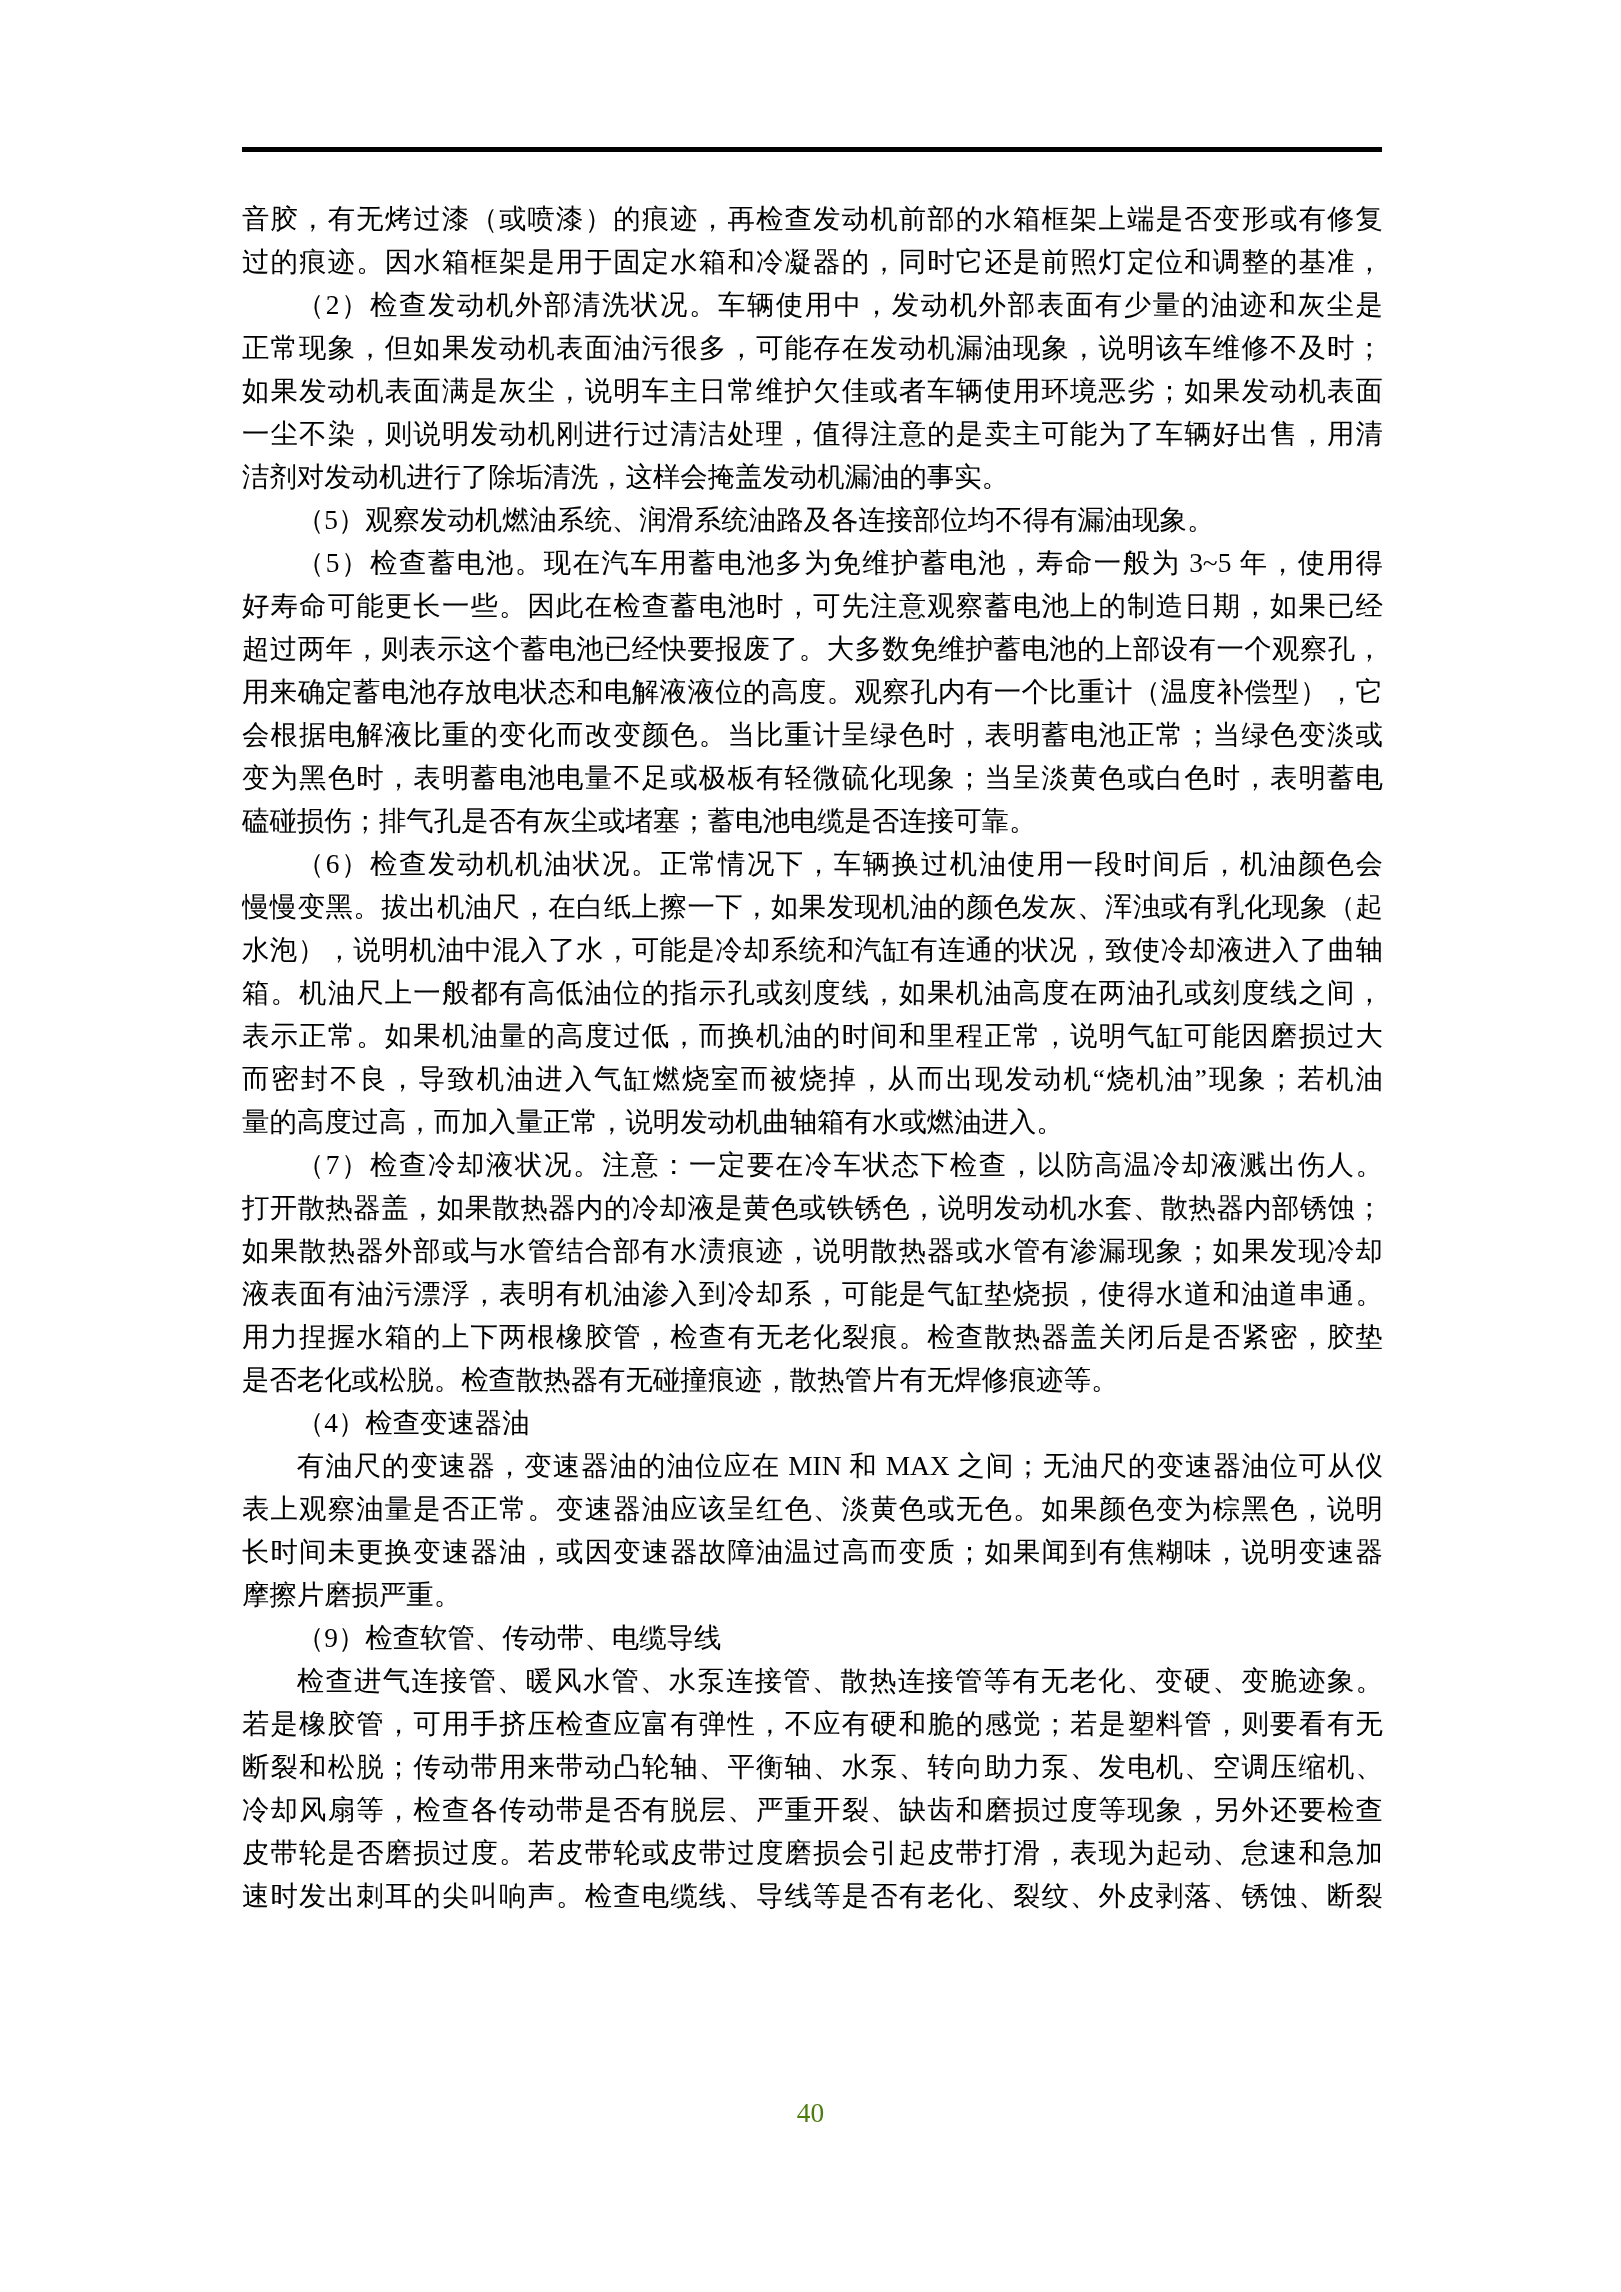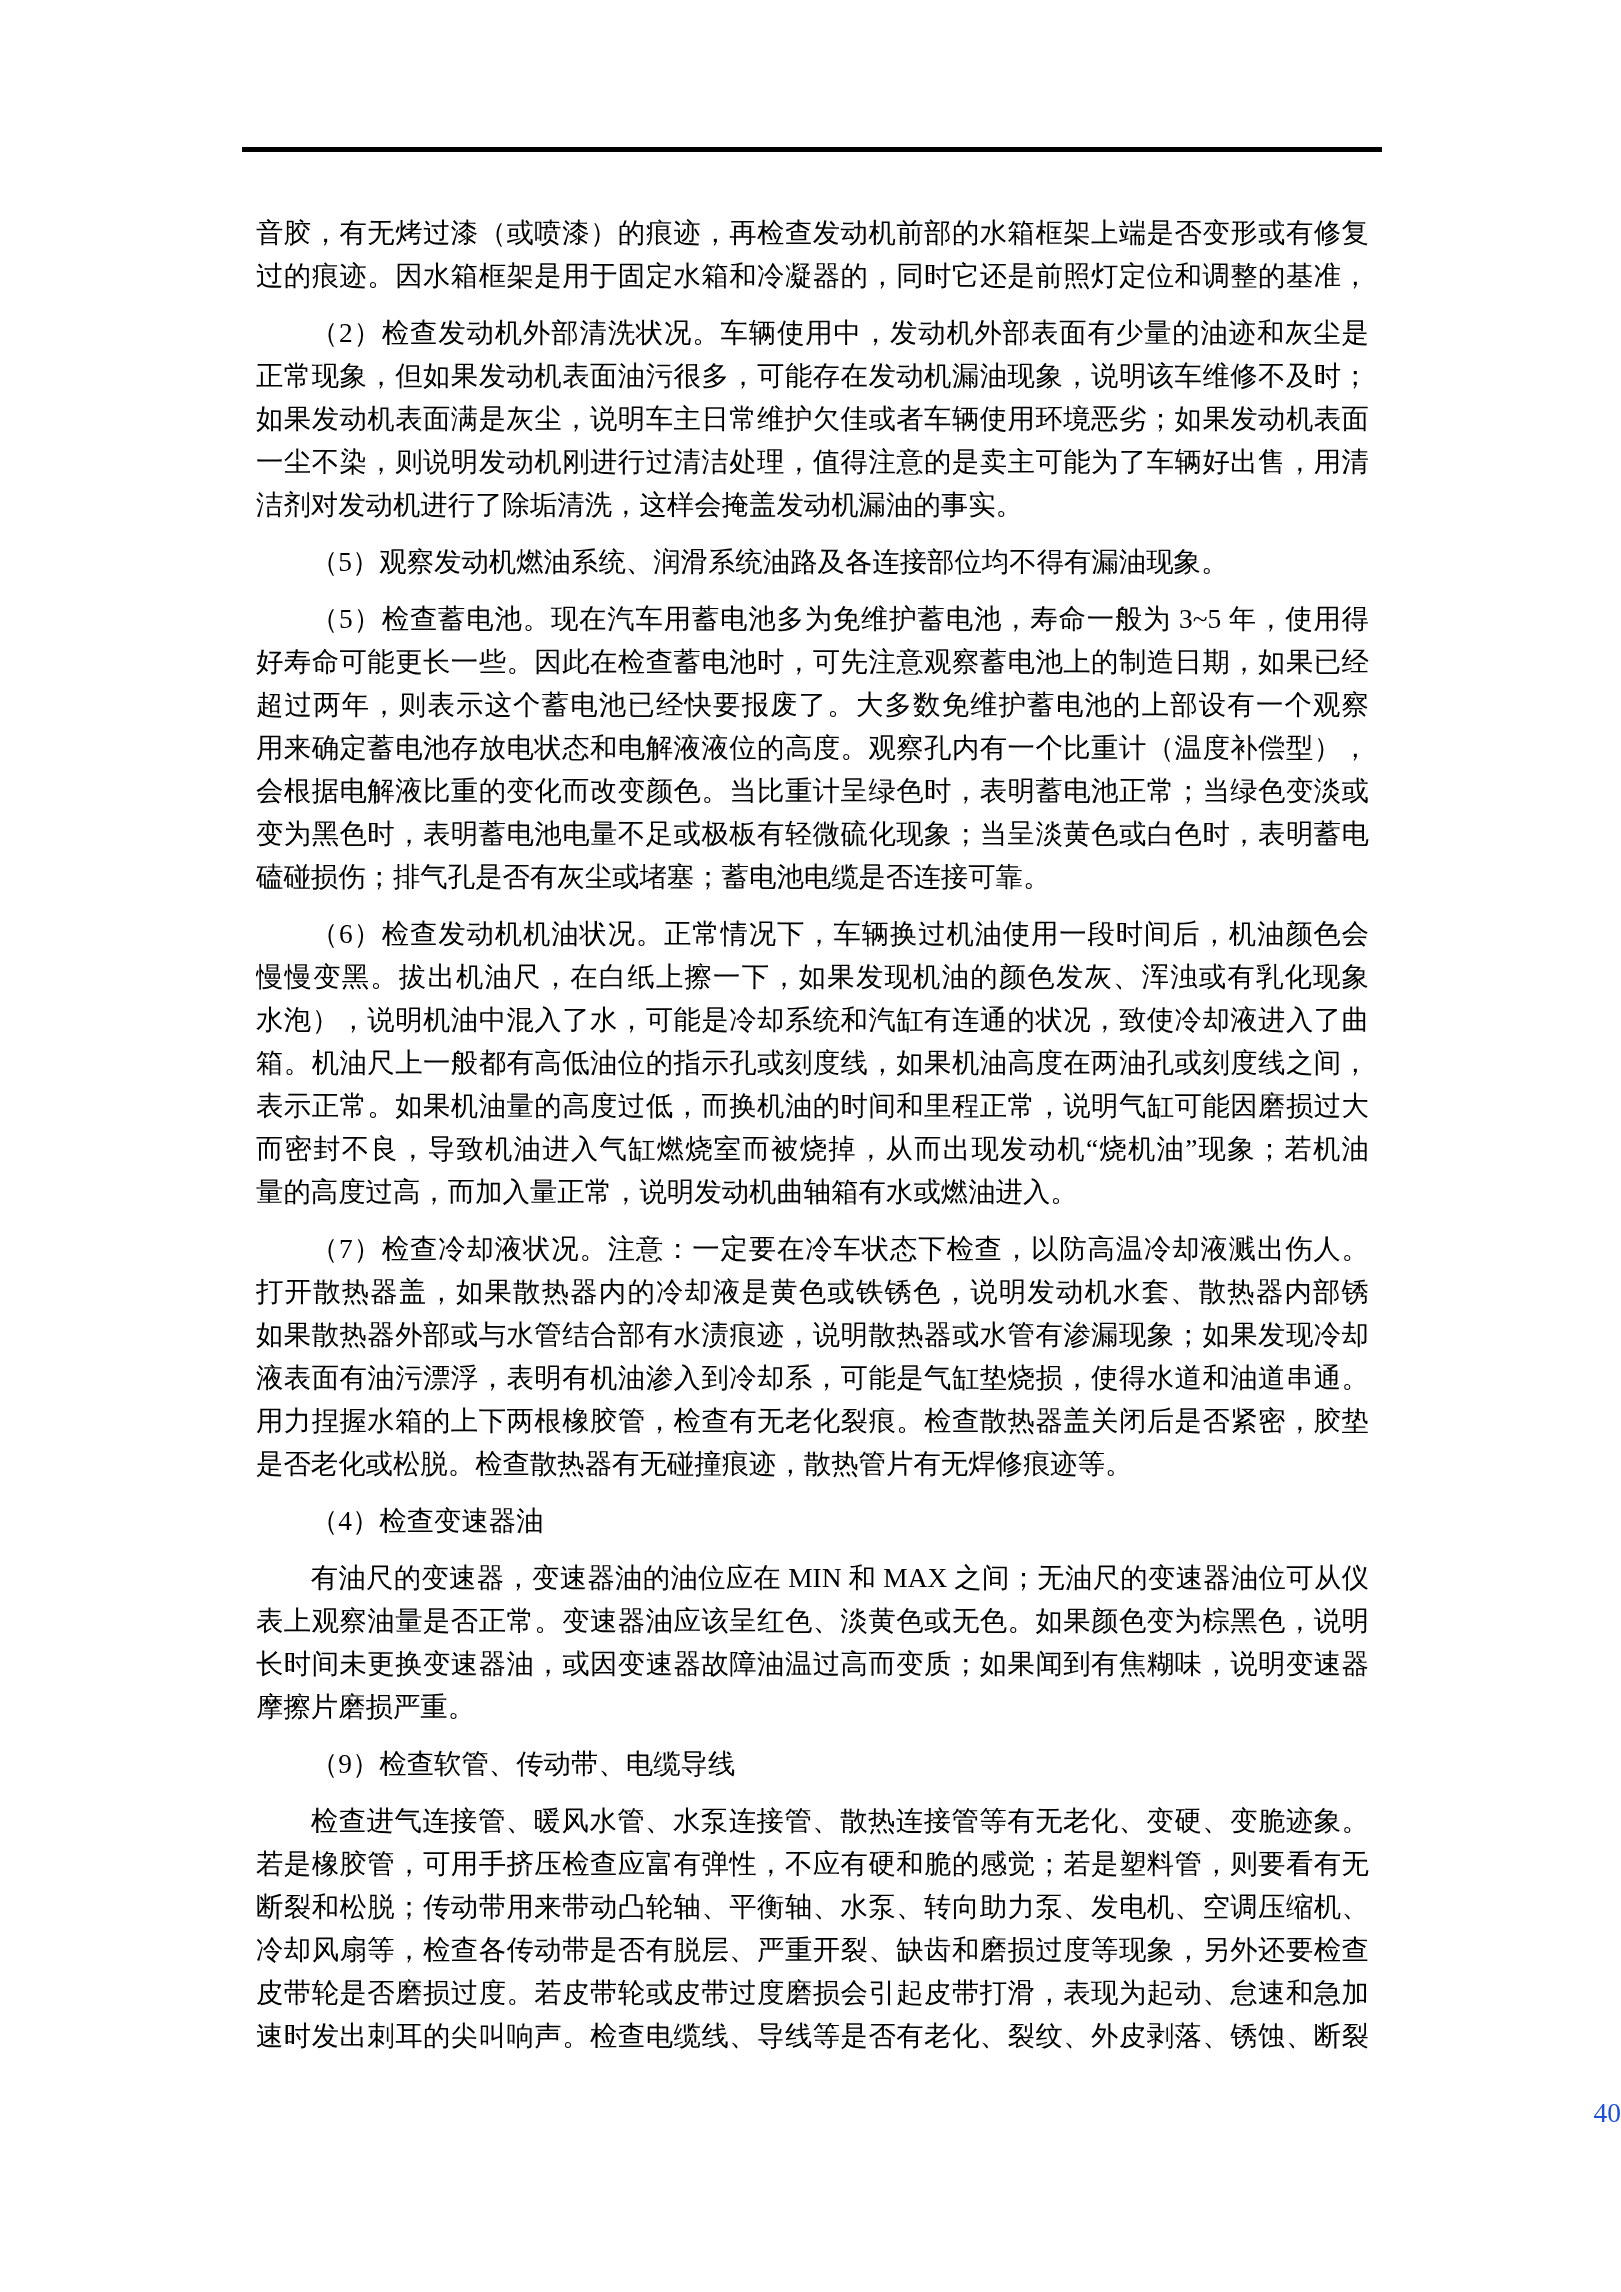--- a/index.html
+++ b/index.html
@@ -24,21 +24,21 @@
     height: 4.9px;
     background: #000000;
   }
   .body-text {
     position: absolute;
     left: 242px;
     top: 198px;
     width: 1141px;
   }
   .para {
-    margin: 14px;
+    margin: 0;
     padding: 0;
     font-size: 27.4px;
     line-height: 43px;
   }
   .line {
     height: 43px;
     text-align: justify;
     text-align-last: justify;
     white-space: normal;
     overflow: hidden;
@@ -48,24 +48,24 @@
     text-align-last: left;
   }
   .para.indent .line:first-child {
     text-indent: 2em;
   }
   .page-number {
     position: absolute;
     left: 0;
     top: 2098px;
     width: 100%;
-    text-align: right;
+    text-align: center;
     font-size: 27.4px;
     font-family: "Liberation Serif", serif;
-    color: #1d4ed8;
+    color: #4d7c0f;
   }
 </style>
 </head>
 <body>
 
 <div class="page">
   <div class="header-rule"></div>
   <div class="body-text">
       <div class="para">
         <div class="line">音胶，有无烤过漆（或喷漆）的痕迹，再检查发动机前部的水箱框架上端是否变形或有修复</div>

